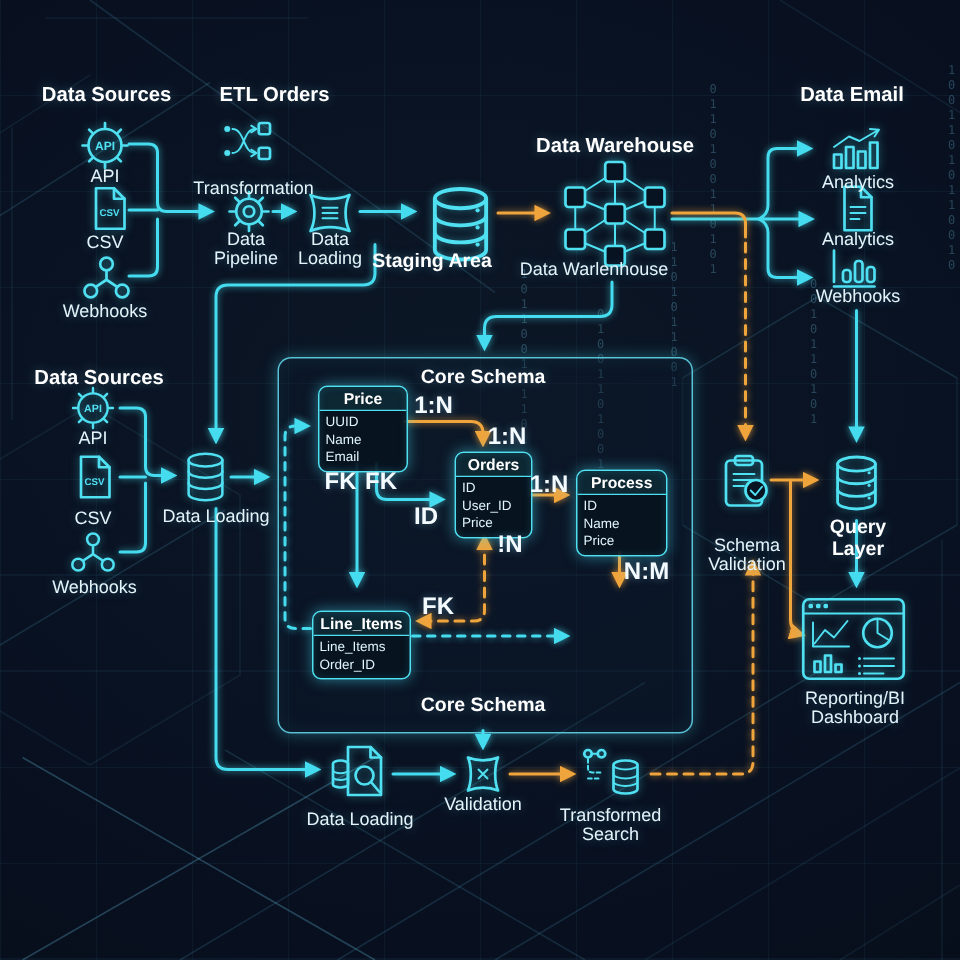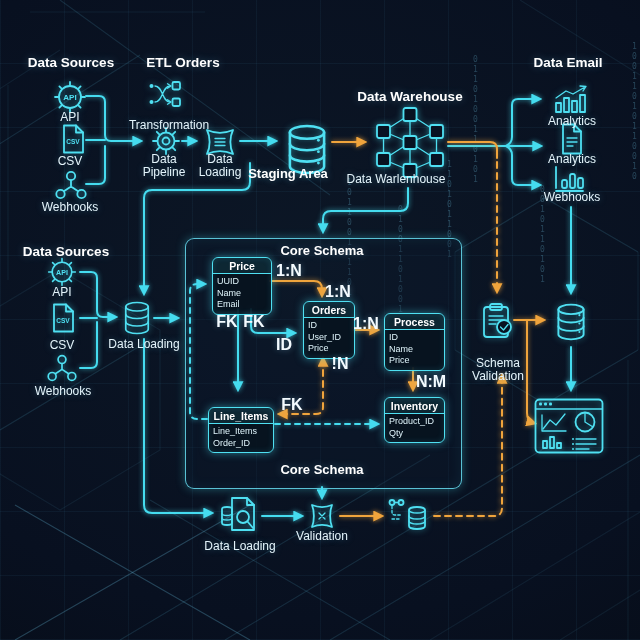--- a/index.html
+++ b/index.html
@@ -365,27 +365,20 @@
       <div>Price</div>
     </div>
   </div>
   <div class="tbl" style="left:208px;top:407px;width:64px">
     <div class="tbl-h">Line_Items</div>
     <div class="tbl-b">
       <div>Line_Items</div>
       <div>Order_ID</div>
     </div>
   </div>
-  <div class="tbl" style="left:384px;top:397px;width:59px">
-    <div class="tbl-h">Inventory</div>
-    <div class="tbl-b">
-      <div>Product_ID</div>
-      <div>Qty</div>
-    </div>
-  </div>
 
   <div class="hd" style="left:71px;top:55px">Data Sources</div>
   <div class="hd" style="left:183px;top:55px">ETL Orders</div>
   <div class="hd" style="left:410px;top:89px">Data Warehouse</div>
   <div class="hd" style="left:568px;top:55px">Data Email</div>
   <div class="hd" style="left:66px;top:244px">Data Sources</div>
   <div class="hd" style="left:322px;top:243px;font-size:13px">Core Schema</div>
   <div class="hd" style="left:322px;top:462px;font-size:13px">Core Schema</div>
 
   <div class="lbl" style="left:70px;top:111px">API</div>
@@ -400,22 +393,27 @@
   <div class="lbl" style="left:396px;top:173px">Data Warlenhouse</div>
   <div class="lbl" style="left:572px;top:115px">Analytics</div>
   <div class="lbl" style="left:572px;top:153px">Analytics</div>
   <div class="lbl" style="left:572px;top:191px">Webhooks</div>
   <div class="lbl" style="left:62px;top:286px">API</div>
   <div class="lbl" style="left:62px;top:339px">CSV</div>
   <div class="lbl" style="left:63px;top:385px">Webhooks</div>
   <div class="lbl" style="left:144px;top:338px">Data Loading</div>
   <div class="lbl" style="left:498px;top:357px">Schema
 Validation</div>
+  <div class="lbl b2" style="left:572px;top:344px">Query Layer</div>
+  <div class="lbl" style="left:570px;top:459px">Reporting/BI
+Dashboard</div>
   <div class="lbl" style="left:240px;top:540px">Data Loading</div>
   <div class="lbl" style="left:322px;top:530px">Validation</div>
+  <div class="lbl" style="left:407px;top:537px">Transformed
+Search</div>
 
   <div class="rel" style="left:289px;top:262px">1:N</div>
   <div class="rel" style="left:338px;top:283px">1:N</div>
   <div class="rel" style="left:366px;top:315px">1:N</div>
   <div class="rel" style="left:431px;top:373px">N:M</div>
   <div class="rel" style="left:227px;top:313px">FK</div>
   <div class="rel" style="left:254px;top:313px">FK</div>
   <div class="rel" style="left:284px;top:336px">ID</div>
   <div class="rel" style="left:292px;top:396px">FK</div>
   <div class="rel" style="left:340px;top:355px">!N</div>

